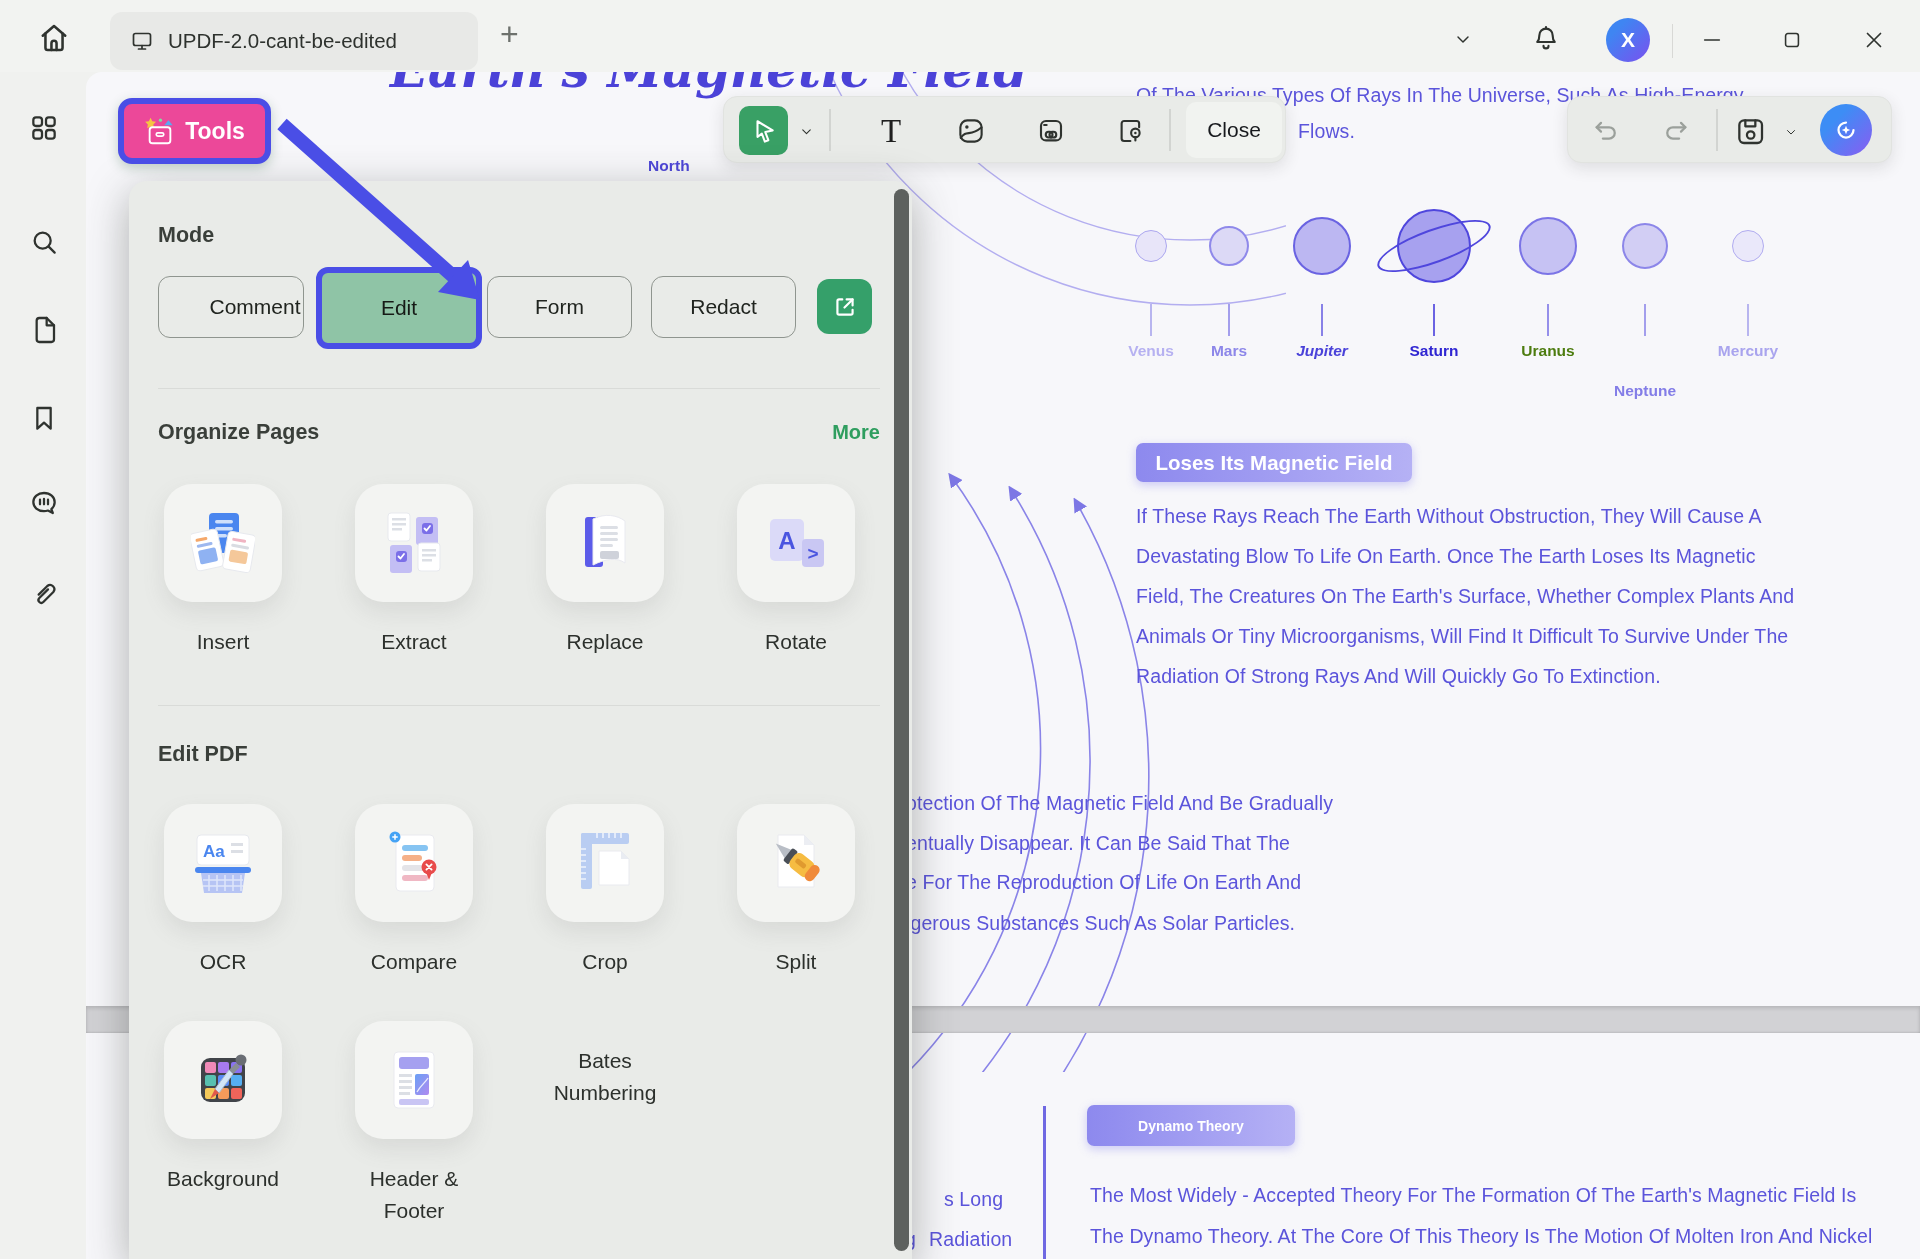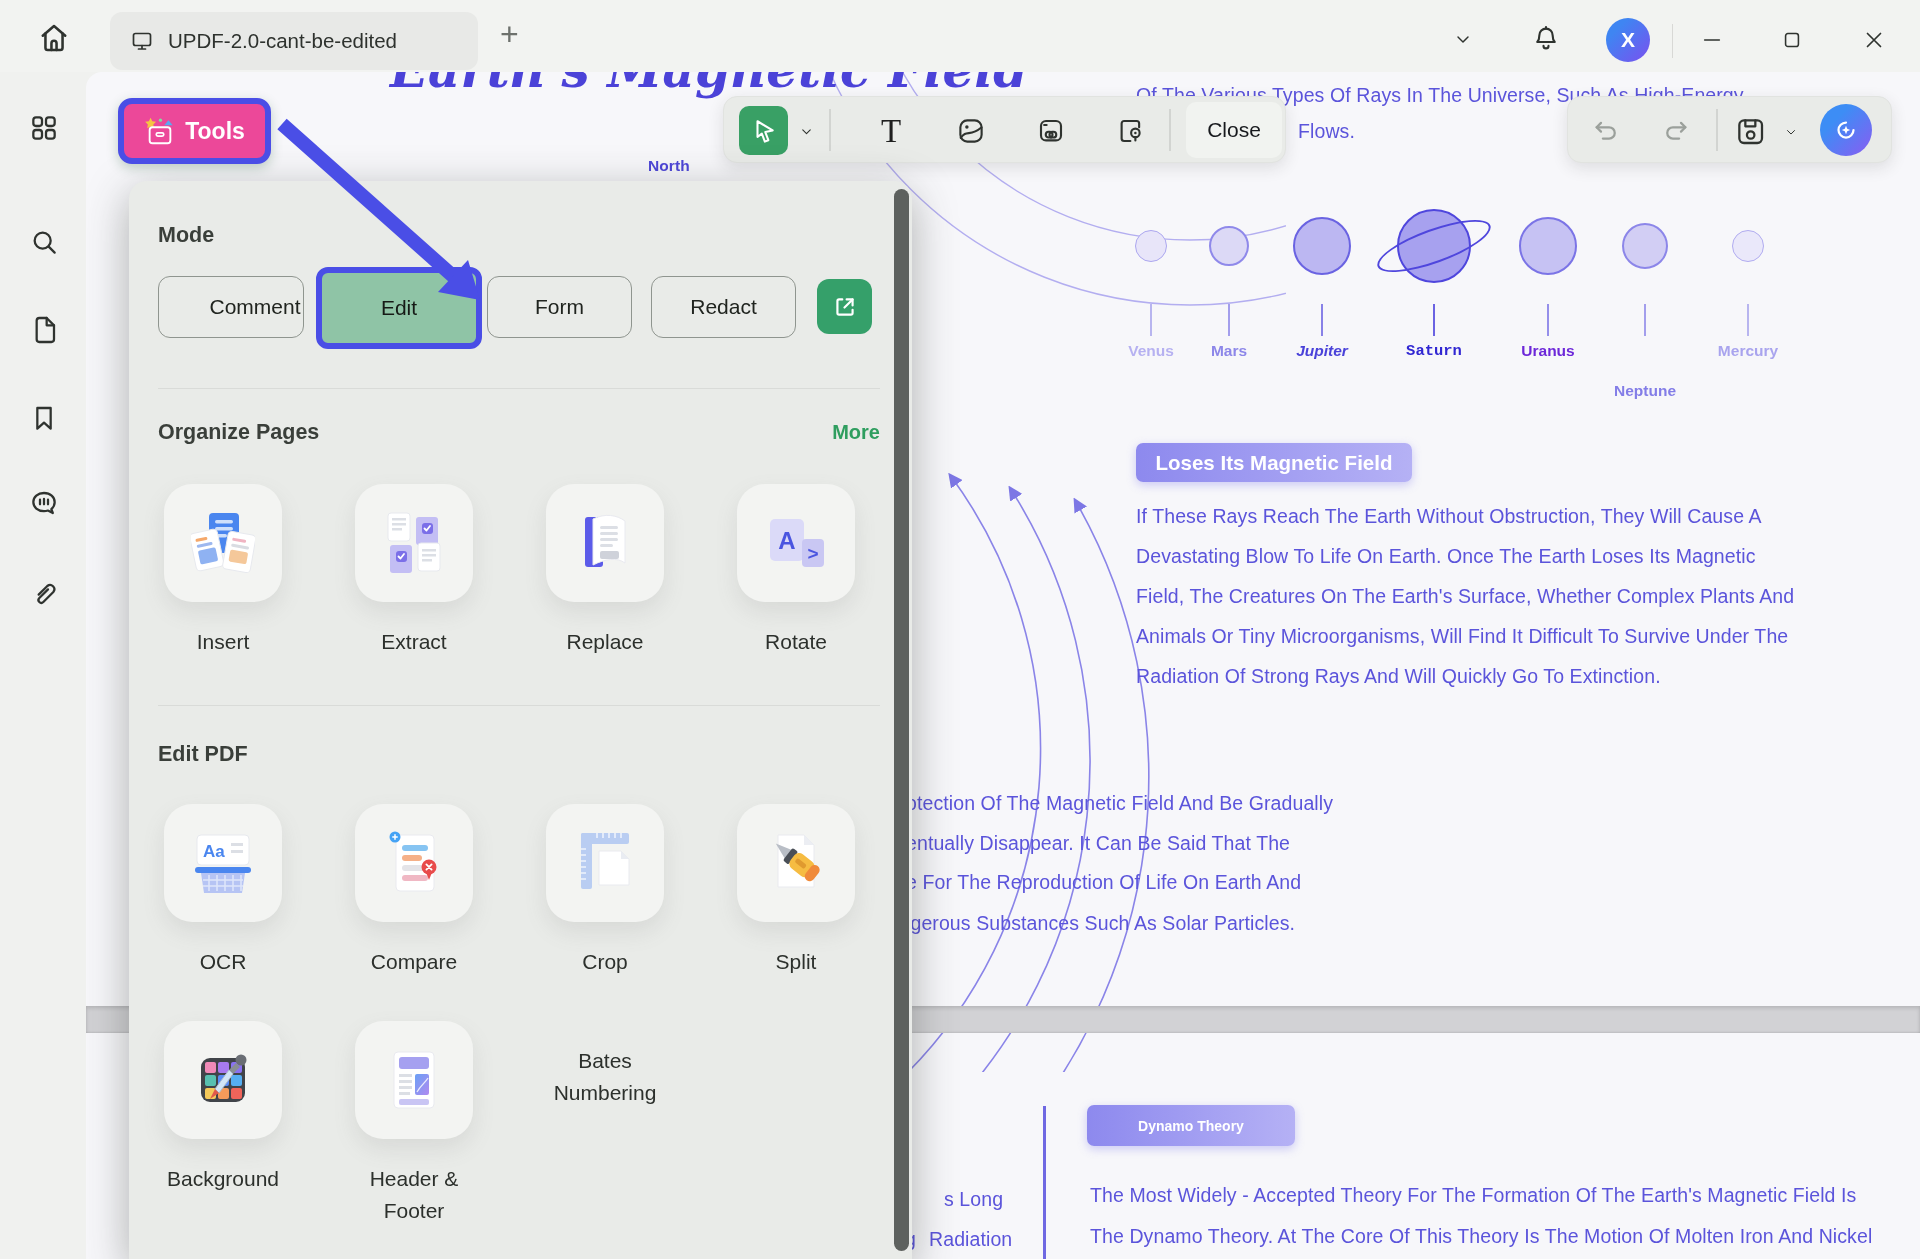--- a/index.html
+++ b/index.html
@@ -116,22 +116,22 @@
   <div class="ptick" style="left:1228px;opacity:.6;"></div>
   <div class="ptick" style="left:1321px;opacity:.8;"></div>
   <div class="ptick" style="left:1433px;"></div>
   <div class="ptick" style="left:1547px;opacity:.7;"></div>
   <div class="ptick" style="left:1644px;opacity:.6;"></div>
   <div class="ptick" style="left:1747px;opacity:.45;"></div>
 
   <div class="plabel" style="left:1103px;color:#b6b1f1;">Venus</div>
   <div class="plabel" style="left:1181px;color:#8d87e9;">Mars</div>
   <div class="plabel" style="left:1274px;color:#4a42d9;font-style:italic;">Jupiter</div>
-  <div class="plabel" style="left:1386px;color:#3026d2;font-family:Liberation Mono, monospace;">Saturn</div>
-  <div class="plabel" style="left:1500px;color:#6d28d9;">Uranus</div>
+  <div class="plabel" style="left:1386px;color:#3026d2;">Saturn</div>
+  <div class="plabel" style="left:1500px;color:#4d7c0f;">Uranus</div>
   <div class="plabel" style="left:1597px;color:#837de7;margin-top:40px;">Neptune</div>
   <div class="plabel" style="left:1700px;color:#a9a4ee;">Mercury</div>
 
   <div class="badge" style="left:1136px;top:443px;width:276px;height:39px;font-size:20.5px;">Loses Its Magnetic Field</div>
   <div class="doc-line" style="left:1136px;top:505px;">If These Rays Reach The Earth Without Obstruction, They Will Cause A</div>
   <div class="doc-line" style="left:1136px;top:545px;">Devastating Blow To Life On Earth. Once The Earth Loses Its Magnetic</div>
   <div class="doc-line" style="left:1136px;top:585px;">Field, The Creatures On The Earth's Surface, Whether Complex Plants And</div>
   <div class="doc-line" style="left:1136px;top:625px;">Animals Or Tiny Microorganisms, Will Find It Difficult To Survive Under The</div>
   <div class="doc-line" style="left:1136px;top:665px;">Radiation Of Strong Rays And Will Quickly Go To Extinction.</div>
 

